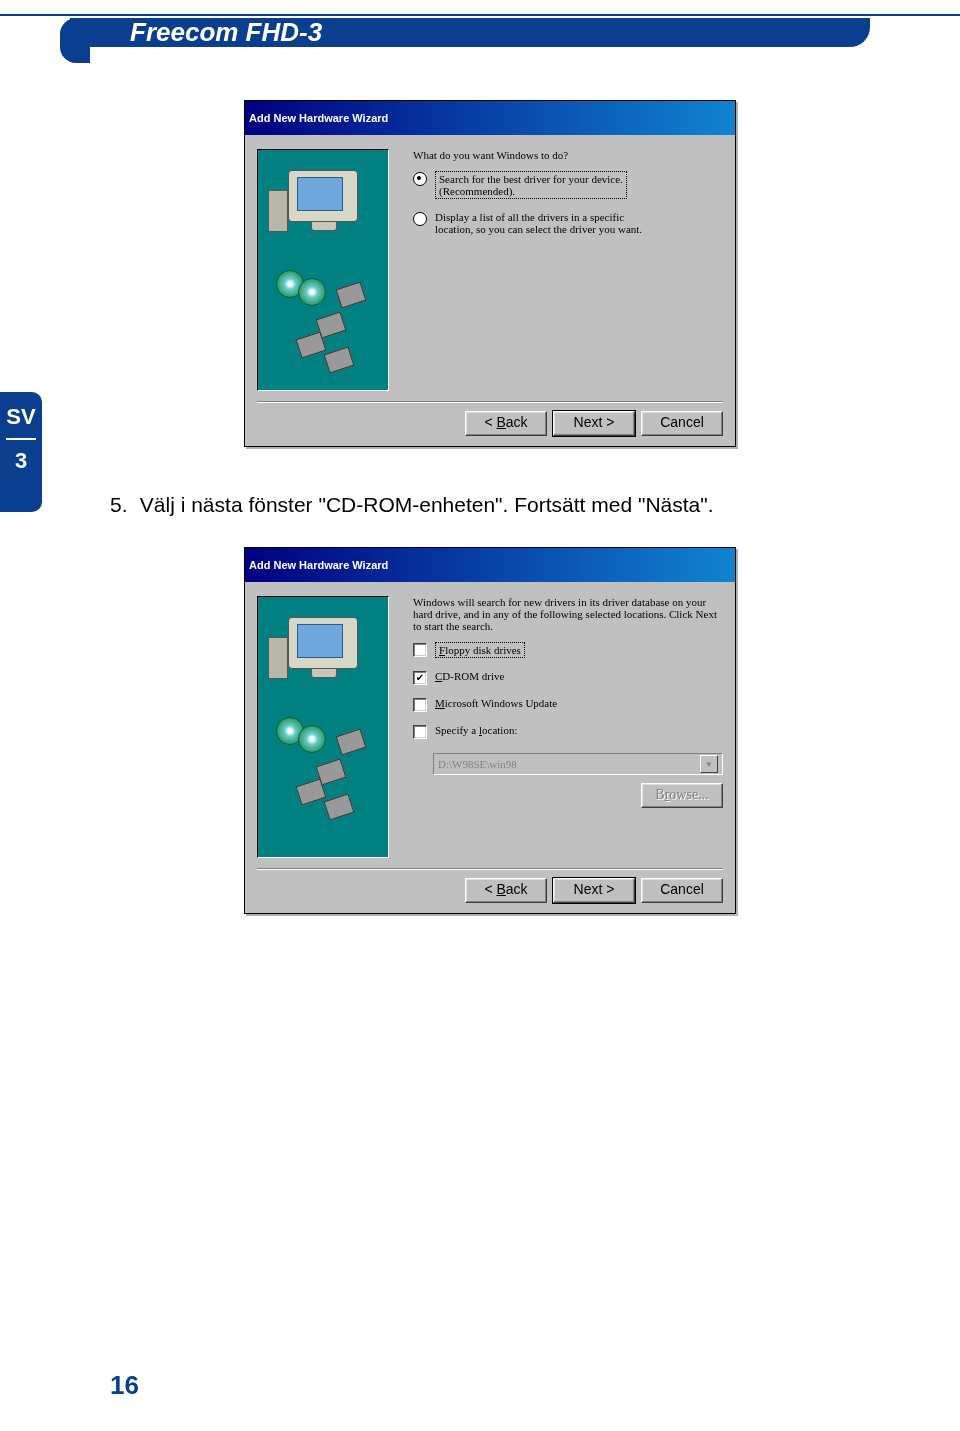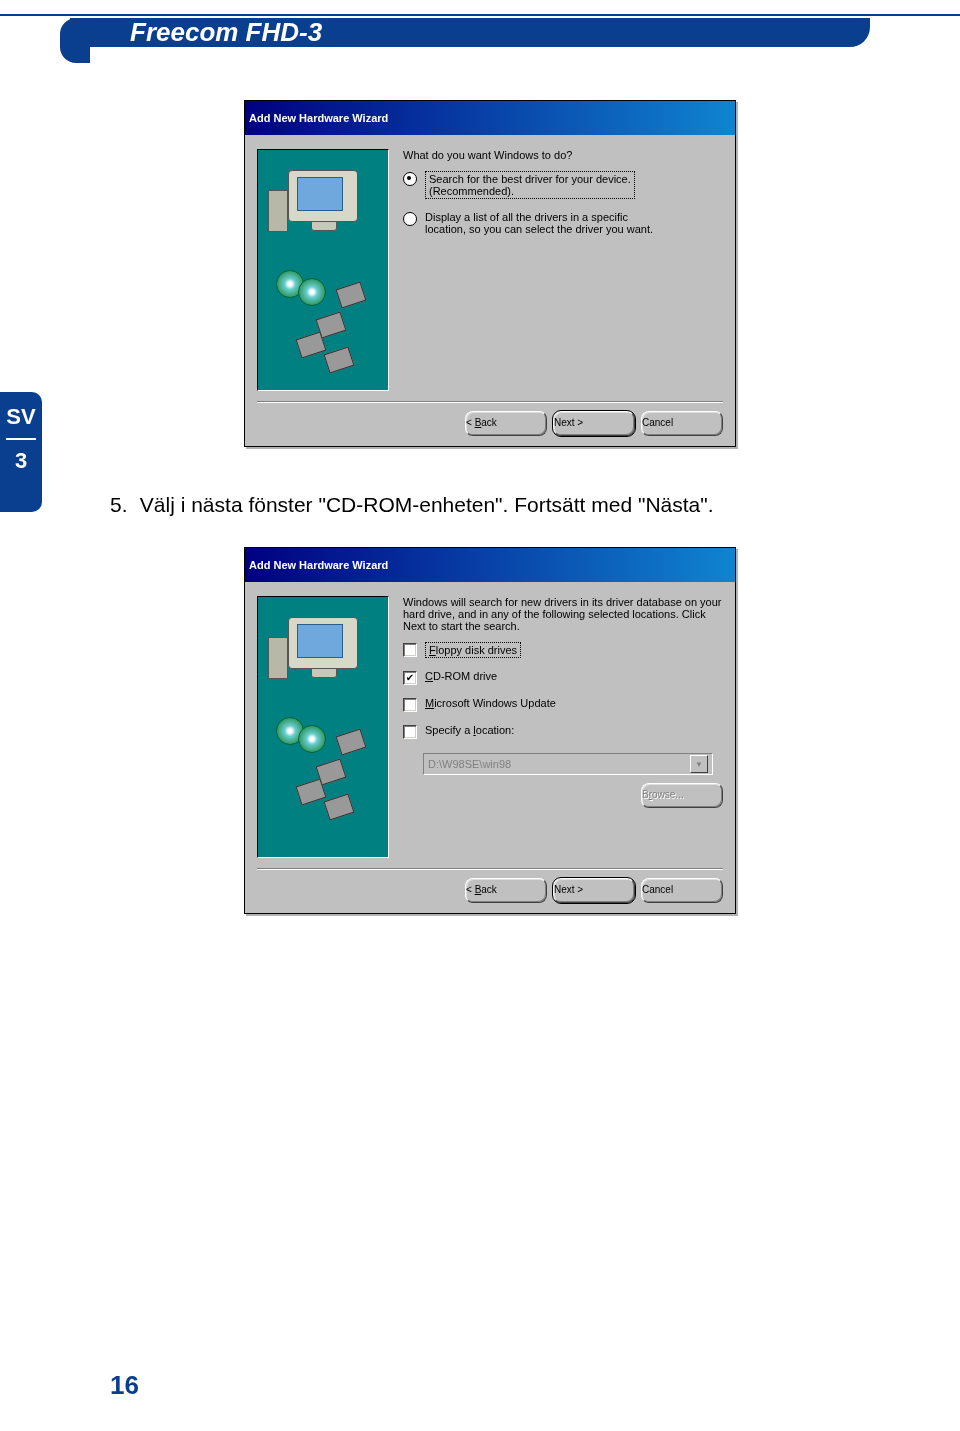--- a/index.html
+++ b/index.html
@@ -110,21 +110,22 @@
     padding: 11px 4px;
     font-size: 11px;
   }
   .win98-body {
     padding: 14px 12px 10px 12px;
     display: flex;
     flex-direction: column;
   }
   .win98-main {
     display: flex;
-    gap: 14px;
+    gap: 24px;
+    font-family: Liberation Serif, serif;
   }
   .illustration {
     width: 130px;
     height: 240px;
     background: #008080;
     border: 1px solid #000;
     border-right-color: #fff;
     border-bottom-color: #fff;
     position: relative;
     flex-shrink: 0;
@@ -246,24 +247,24 @@
   }
   .win-btn {
     width: 80px;
     height: 23px;
     background: #c0c0c0;
     border-top: 1px solid #fff;
     border-left: 1px solid #fff;
     border-right: 1px solid #404040;
     border-bottom: 1px solid #404040;
     box-shadow: inset -1px -1px 0 #808080, inset 1px 1px 0 #dfdfdf;
-    font-size: 10px;
+    font-size: 14px;
     font-family: inherit;
+    text-align: center;
     line-height: 21px;
-    border-radius: 8px;
   }
   .win-btn.default {
     outline: 1px solid #000;
   }
   .win-btn.disabled {
     color: #808080;
     text-shadow: 1px 1px 0 #fff;
   }
   .u { text-decoration: underline; }
   .path-input {

